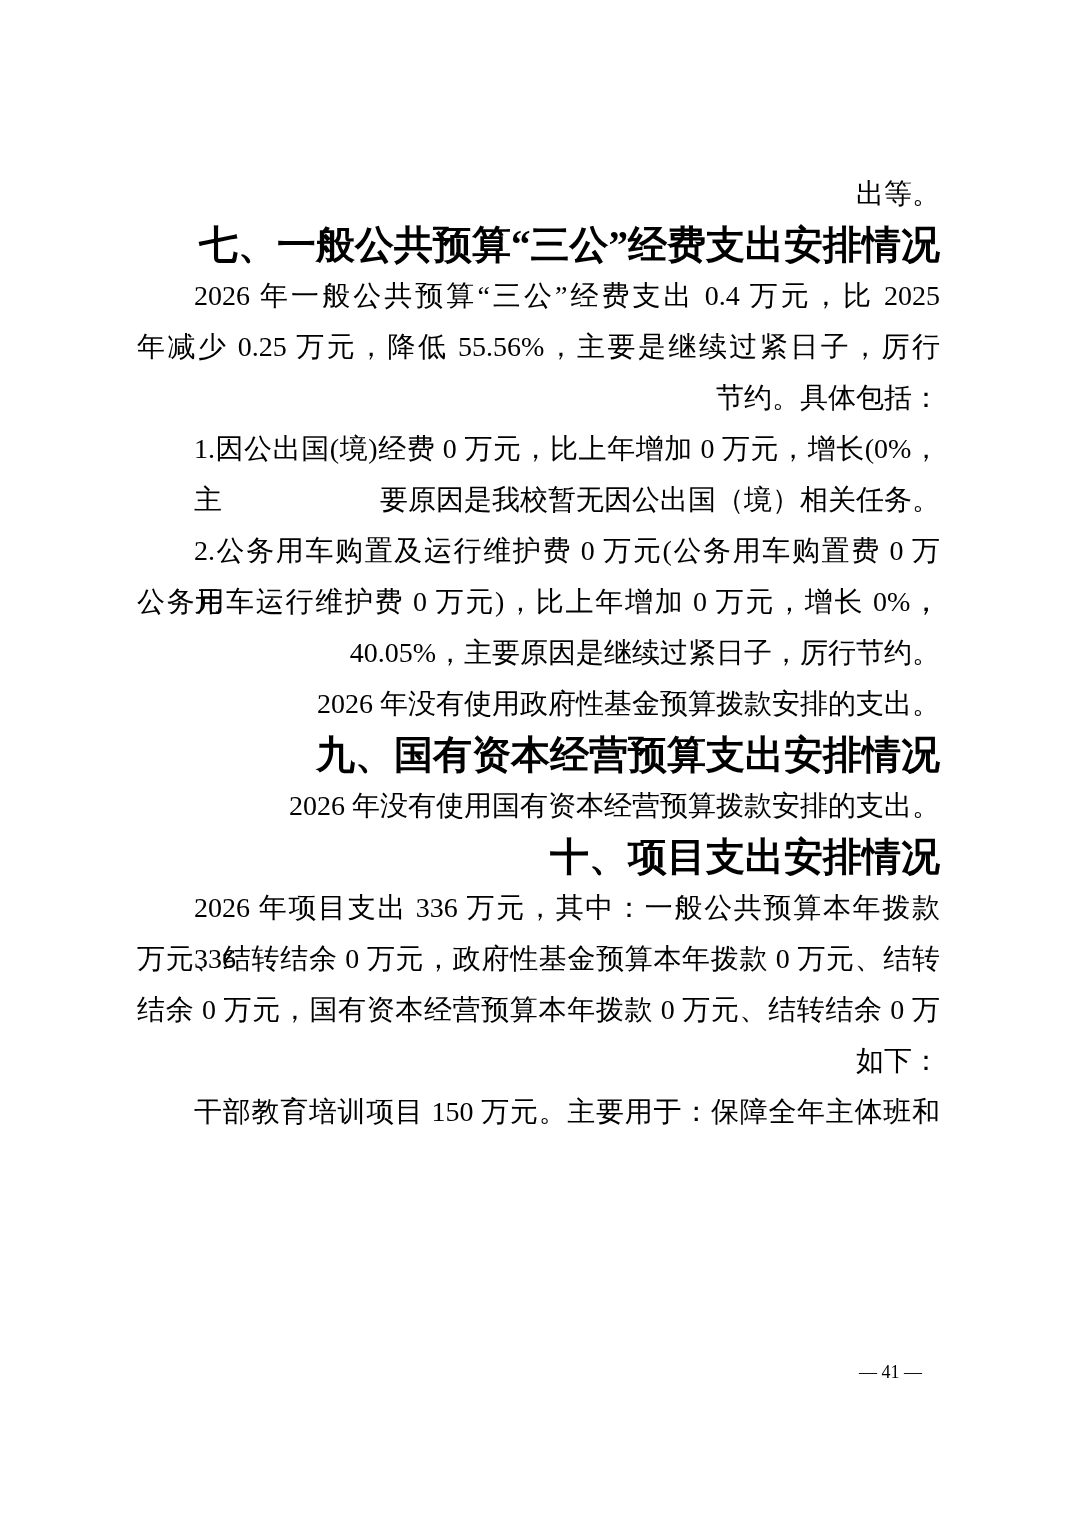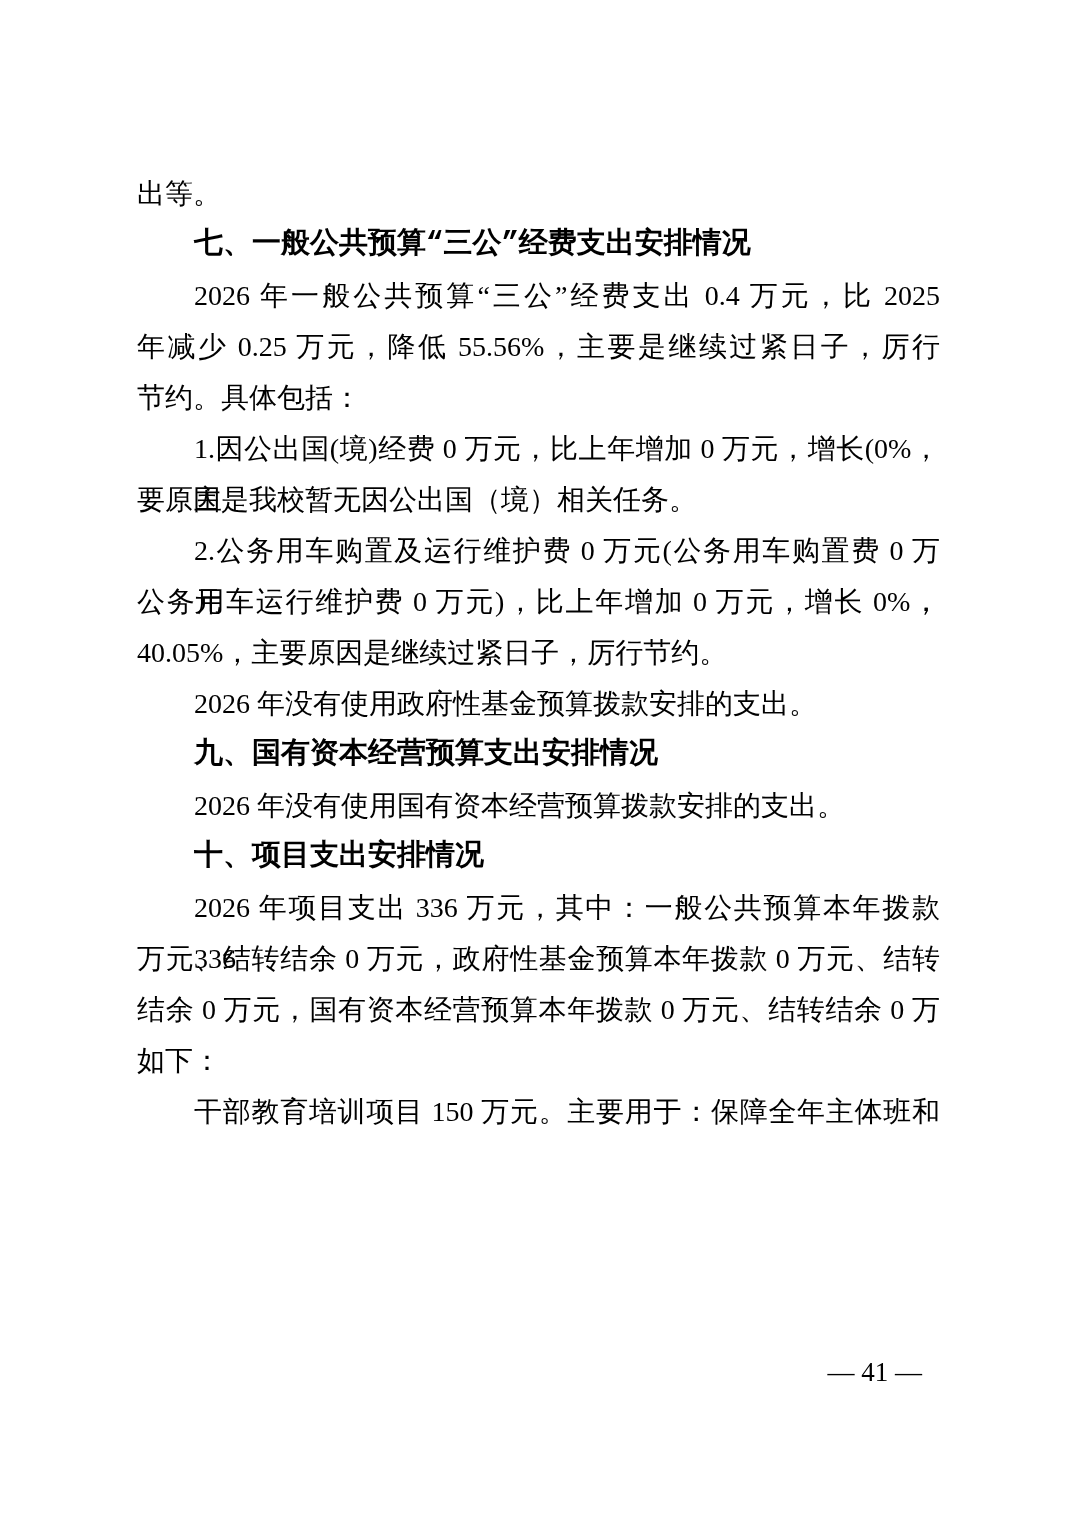--- a/index.html
+++ b/index.html
@@ -18,48 +18,48 @@
   .content {
     position: absolute;
     left: 137px;
     top: 168px;
     width: 803px;
   }
   .line {
     height: 51px;
     line-height: 51px;
     font-size: 28px;
-    text-align: left;
+    text-align: right;
   }
   .nowrap {
     white-space: nowrap;
   }
   .indent {
     padding-left: 57px;
   }
   .justify {
     text-align: justify;
     text-align-last: justify;
   }
   .heading {
-    font-family: Liberation Mono, monospace;
+    font-family: Liberation Serif, serif;
     font-weight: 700;
-    font-size: 29px;
+    font-size: 39px;
     padding-left: 57px;
     white-space: nowrap;
   }
   .pagenum {
     position: absolute;
     left: 137px;
     top: 1347px;
     width: 803px;
     height: 50px;
     line-height: 50px;
     text-align: right;
-    font-size: 27px;
+    font-size: 18px;
     padding-right: 18px;
     box-sizing: border-box;
   }
 </style>
 </head>
 <body>
 
 <div class="content">
   <div class="line nowrap">出等。</div>
   <div class="line heading">七、一般公共预算“三公”经费支出安排情况</div>

